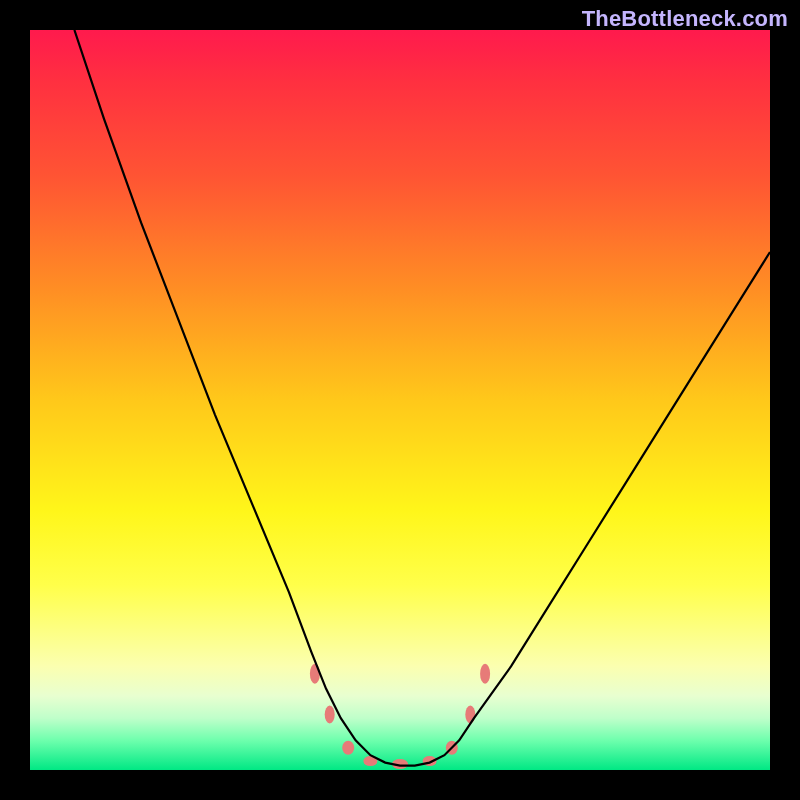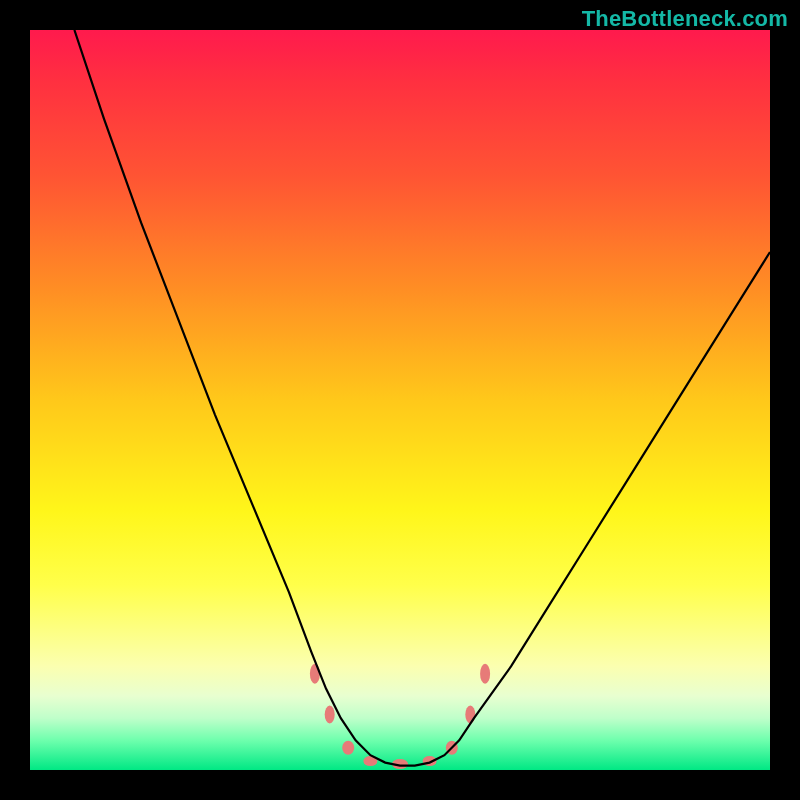--- a/index.html
+++ b/index.html
@@ -42,21 +42,21 @@
     position: absolute;
     left: 0;
     top: 0;
     width: 740px;
     height: 740px;
   }
   .watermark {
     position: absolute;
     top: 6px;
     right: 12px;
-    color: #14b8a6;
+    color: #c4b5fd;
     font-size: 22px;
     font-weight: 600;
     letter-spacing: 0.2px;
     user-select: none;
   }
 </style>
 </head>
 <body>
 
 <div class="frame">

